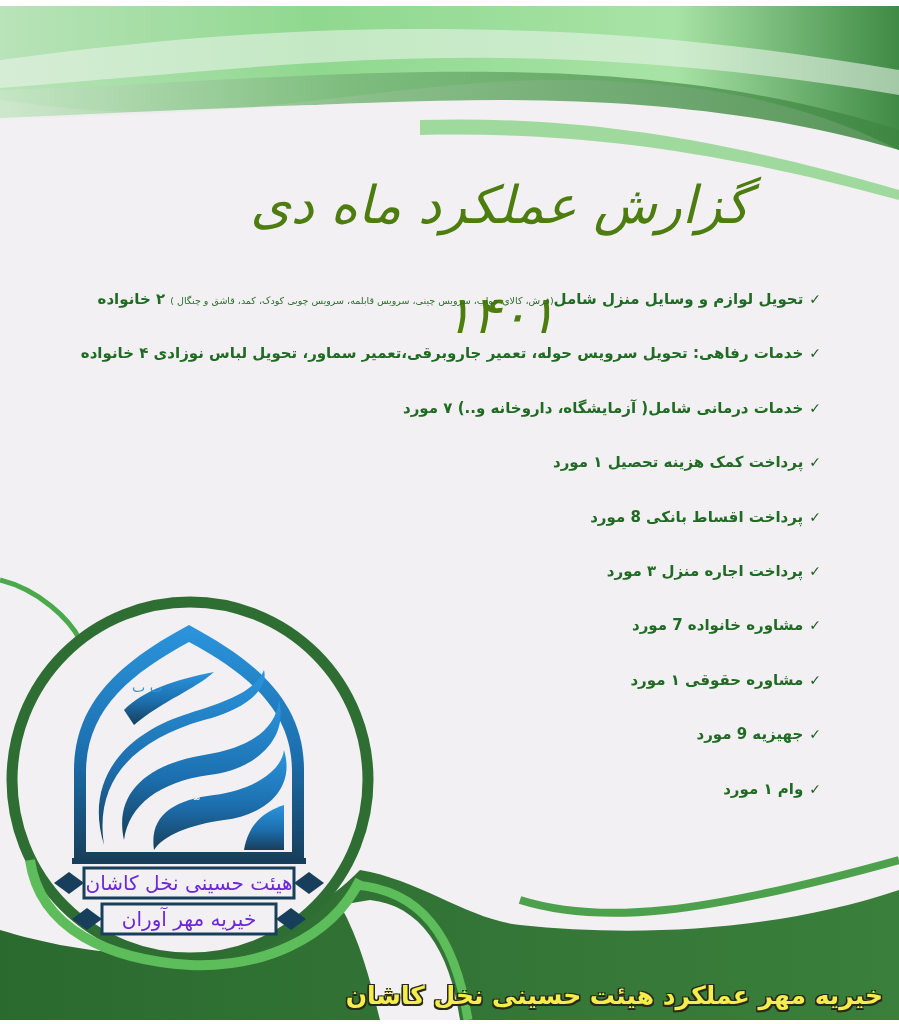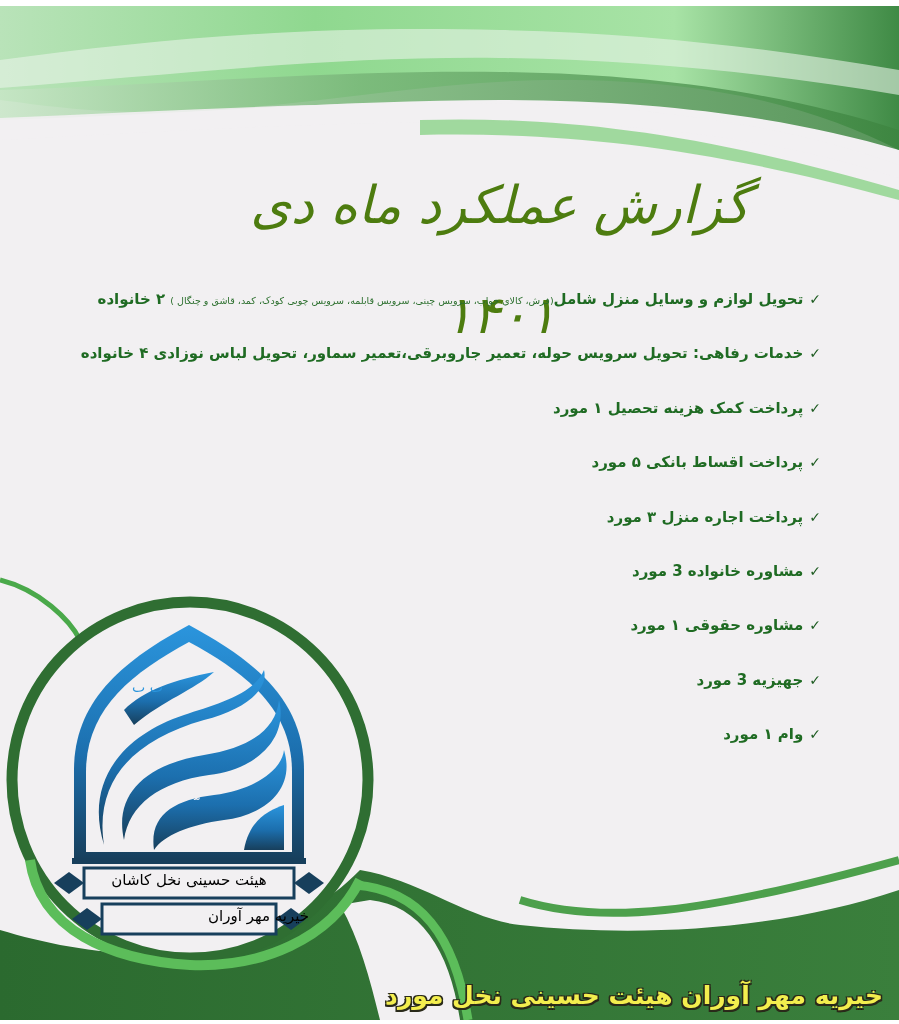--- a/index.html
+++ b/index.html
@@ -29,21 +29,21 @@
     .small { font-size: 9.5px; font-weight: normal; color: #2a6e2c; }
     .logo-wrap { position: absolute; left: 14px; top: 600px; width: 350px; height: 360px; }
     .footer {
       position: absolute; right: 16px; bottom: 14px; direction: rtl; white-space: nowrap;
       font-family: "DejaVu Sans", sans-serif; font-weight: bold; font-size: 25px;
       color: #f3ee4e; letter-spacing: -0.5px;
       text-shadow: -1.5px -1.5px 0 #2a2a1a, 1.5px -1.5px 0 #2a2a1a, -1.5px 1.5px 0 #2a2a1a, 1.5px 1.5px 0 #2a2a1a, 0 2px 0 #1a1a10;
     }
     .band1, .band2 {
       position: absolute; width: 240px; text-align: center; direction: rtl;
-      font-family: "DejaVu Sans", sans-serif; font-size: 15px; color: #000000;
+      font-family: "DejaVu Sans", sans-serif; font-size: 20px; color: #6d28d9;
     }
   </style>
 </head>
 <body>
 
 <div class="page">
 
   <svg class="bg" width="899" height="1024" viewBox="0 0 899 1024">
     <defs>
       <linearGradient id="topG" x1="0" y1="0" x2="1" y2="0">
@@ -86,36 +86,39 @@
   <div class="title">گزارش عملکرد ماه دی ۱۴۰۱</div>
 
   <ul class="list">
     <li class="item">
       <span class="check">✓</span><span>تحویل لوازم و وسایل منزل شامل</span><span class="small">(فرش، کالای خواب، سرویس چینی، سرویس قابلمه، سرویس چوبی کودک، کمد، قاشق و چنگال )</span><span> ۲ خانواده</span>
     </li>
     <li class="item">
       <span class="check">✓</span><span>خدمات رفاهی: تحویل سرویس حوله، تعمیر جاروبرقی،تعمیر سماور، تحویل لباس نوزادی ۴ خانواده</span>
     </li>
     <li class="item">
+      <span class="check">✓</span><span>خدمات درمانی شامل( آزمایشگاه، داروخانه و..) ۷ مورد</span>
+    </li>
+    <li class="item">
       <span class="check">✓</span><span>پرداخت کمک هزینه تحصیل ۱ مورد</span>
     </li>
     <li class="item">
-      <span class="check">✓</span><span>پرداخت اقساط بانکی ۵ مورد</span>
+      <span class="check">✓</span><span>پرداخت اقساط بانکی 8 مورد</span>
     </li>
     <li class="item">
       <span class="check">✓</span><span>پرداخت اجاره منزل ۳ مورد</span>
     </li>
     <li class="item">
-      <span class="check">✓</span><span>مشاوره خانواده 3 مورد</span>
+      <span class="check">✓</span><span>مشاوره خانواده 7 مورد</span>
     </li>
     <li class="item">
       <span class="check">✓</span><span>مشاوره حقوقی ۱ مورد</span>
     </li>
     <li class="item">
-      <span class="check">✓</span><span>جهیزیه 3 مورد</span>
+      <span class="check">✓</span><span>جهیزیه 9 مورد</span>
     </li>
     <li class="item">
       <span class="check">✓</span><span>وام ۱ مورد</span>
     </li>
   </ul>
 
   <div class="logo-wrap">
     <svg width="350" height="360" viewBox="0 0 350 360">
       <defs>
         <linearGradient id="domeG" x1="0" y1="0" x2="0" y2="1">
@@ -141,17 +144,17 @@
 
       <rect x="70" y="268" width="210" height="30" fill="#f2f0f2" stroke="#173f5c" stroke-width="3"></rect>
       <path d="M40,283 L55,272 L70,283 L55,294 Z" fill="#173f5c"></path>
       <path d="M280,283 L295,272 L310,283 L295,294 Z" fill="#173f5c"></path>
 
       <rect x="88" y="304" width="174" height="30" fill="#f2f0f2" stroke="#173f5c" stroke-width="3"></rect>
       <path d="M58,319 L73,308 L88,319 L73,330 Z" fill="#173f5c"></path>
       <path d="M262,319 L277,308 L292,319 L277,330 Z" fill="#173f5c"></path>
     </svg>
     <div class="band1" style="left:55px; top:271px;">هیئت حسینی نخل کاشان</div>
-    <div class="band2" style="left:55px; top:307px;text-align:right;">خیریه مهر آوران</div>
+    <div class="band2" style="left:55px; top:307px;">خیریه مهر آوران</div>
   </div>
 
-  <div class="footer">خیریه مهر آوران هیئت حسینی نخل مورد</div>
+  <div class="footer">خیریه مهر عملکرد هیئت حسینی نخل کاشان</div>
 </div>
 
 </body></html>

